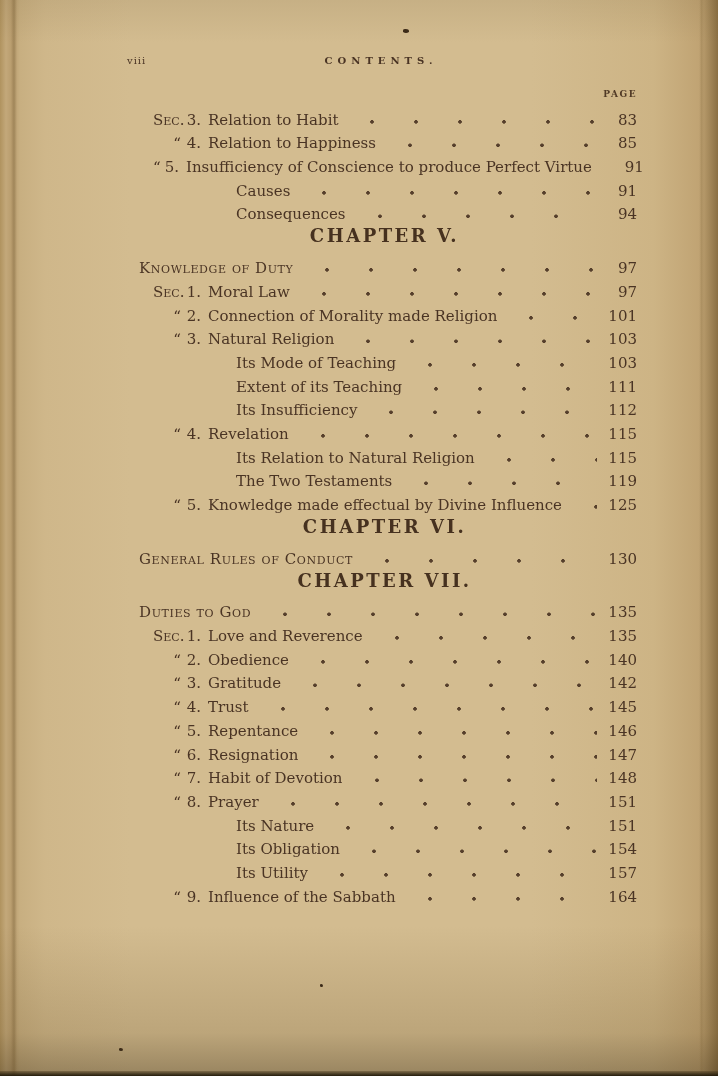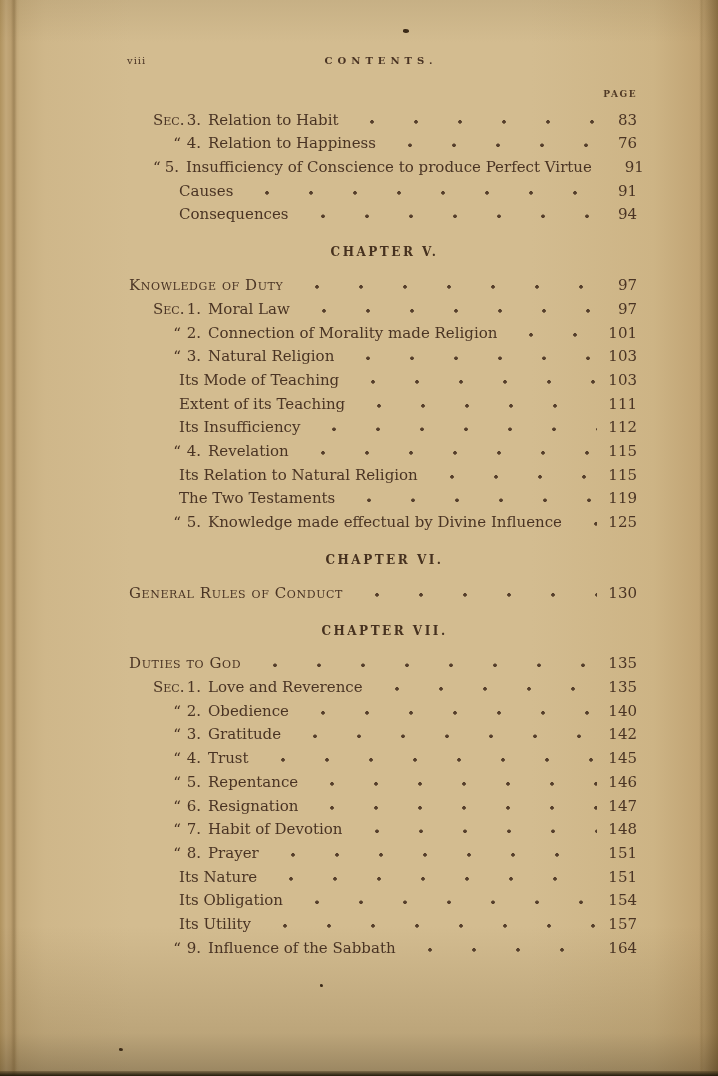--- a/index.html
+++ b/index.html
@@ -30,28 +30,28 @@
   .folio{position:absolute;left:2px;top:0;font-size:10px;letter-spacing:1px;}
   .head-title{display:block;text-align:center;font-size:10px;font-weight:bold;letter-spacing:5px;}
 
   .col-label{margin-top:12px;text-align:right;font-size:9px;font-weight:bold;letter-spacing:1.5px;color:#503a26;}
 
   .toc{margin-top:8px;}
   .row{display:flex;align-items:flex-end;height:23.7px;font-size:15px;line-height:21px;}
   .row .pre{display:inline-block;width:28px;margin-left:28px;text-align:right;font-variant:small-caps;white-space:pre;}
   .row .num{display:inline-block;width:16px;margin-left:4px;text-align:right;}
   .row .label{margin-left:7px;white-space:nowrap;}
-  .row.sub .label{margin-left:54px;}
-  .row.topic .label{margin-left:4px;font-variant:small-caps;letter-spacing:0.6px;}
+  .row.sub .label{margin-left:111px;}
+  .row.topic .label{margin-left:14px;font-variant:small-caps;letter-spacing:0.6px;}
   .leader{flex:1 1 auto;align-self:stretch;margin:0 8px 0 12px;
     background-image:radial-gradient(circle at 22px 62%, rgba(72,50,33,0.9) 1.5px, rgba(72,50,33,0) 2.1px);
     background-size:44px 100%;background-repeat:repeat-x;}
   .pg{flex:0 0 auto;min-width:32px;text-align:right;}
-  .row.chapter{display:block;height:24px;margin:17px 0 6px;text-align:center;
-    font-weight:bold;font-size:12px;letter-spacing:2.5px;color:#46311f;}
+  .row.chapter{display:block;height:24px;margin:0 0 6px;text-align:center;
+    font-weight:bold;font-size:18px;letter-spacing:2.5px;color:#46311f;}
 </style>
 </head>
 <body>
 
 <div class="scan">
   <div class="crease-left"></div>
   <div class="crease-right"></div>
 
   <div class="content">
     <div class="header-row">
@@ -65,21 +65,21 @@
           <span class="num">3.</span>
           <span class="label">Relation to Habit</span>
           <span class="leader"></span>
           <span class="pg">83</span>
         </div>
         <div class="row section">
           <span class="pre">“</span>
           <span class="num">4.</span>
           <span class="label">Relation to Happiness</span>
           <span class="leader"></span>
-          <span class="pg">76</span>
+          <span class="pg">85</span>
         </div>
         <div class="row section">
           <span class="pre">“</span>
           <span class="num">5.</span>
           <span class="label">Insufficiency of Conscience to produce Perfect Virtue</span>
           <span class="leader"></span>
           <span class="pg">91</span>
         </div>
         <div class="row sub">
           <span class="label">Causes</span>

